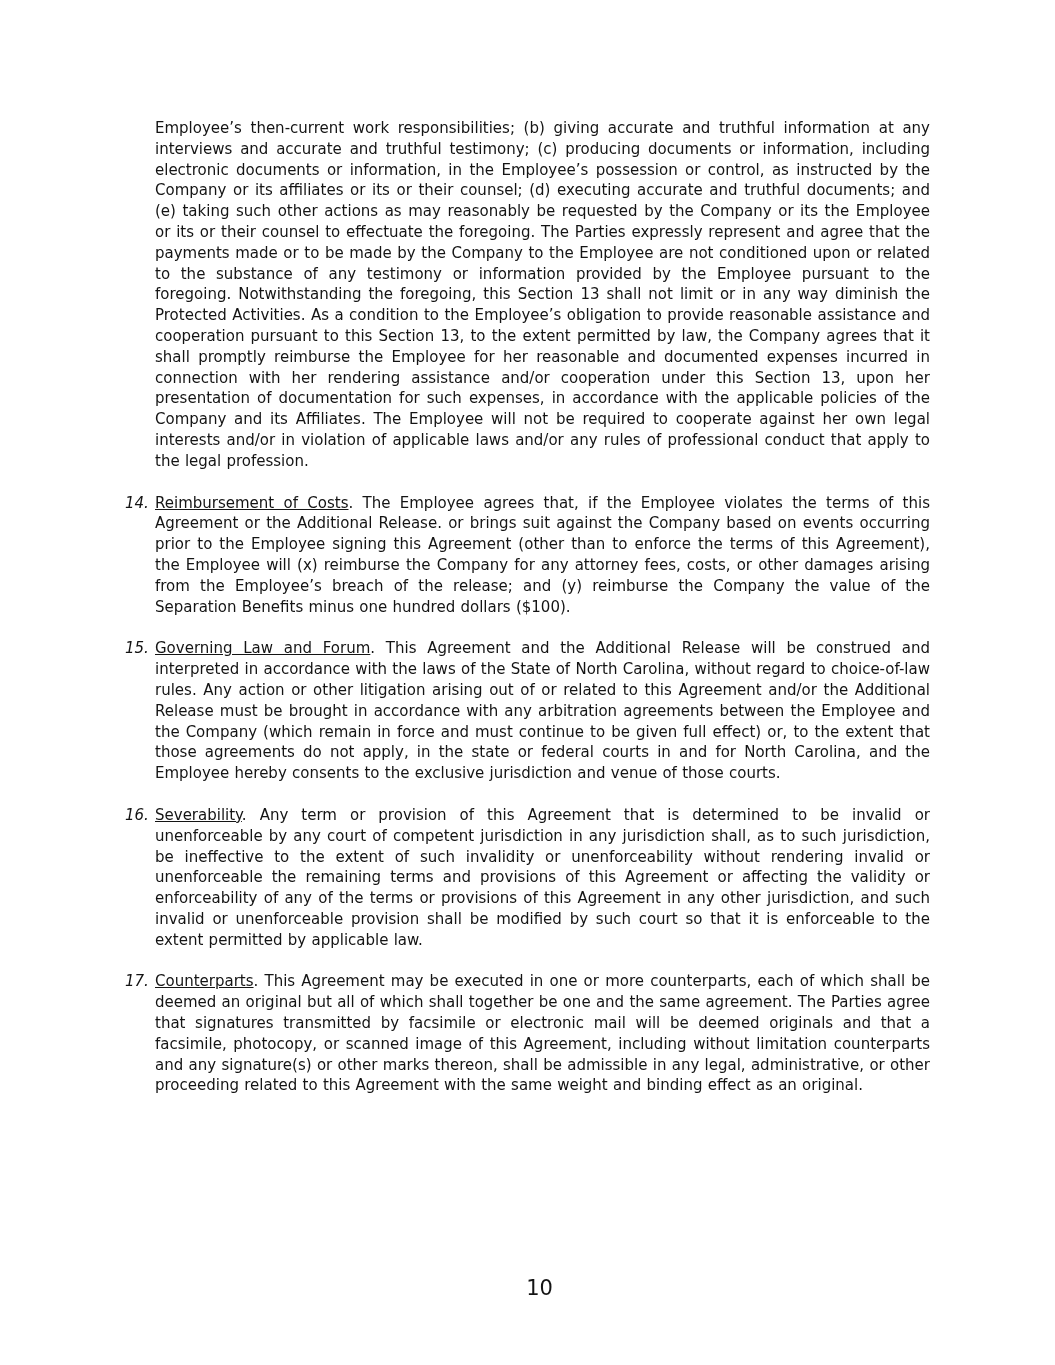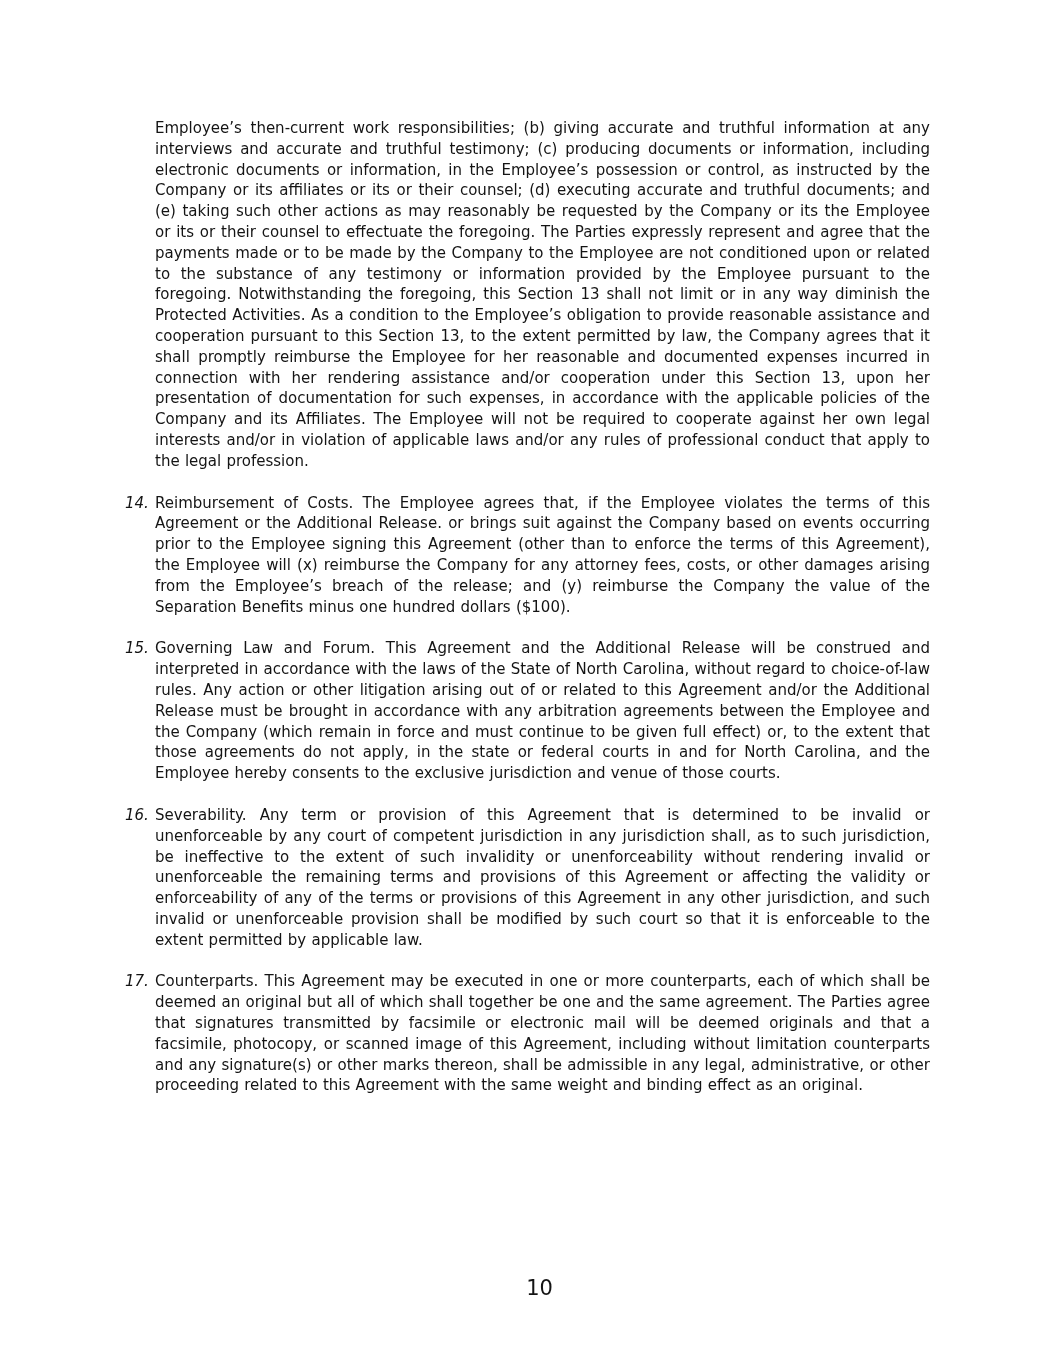--- a/index.html
+++ b/index.html
@@ -25,21 +25,21 @@
     line-height: 20.8px;
     word-spacing: 0.5px;
   }
   .num {
     display: inline-block;
     width: 30px;
     margin-left: -30px;
     vertical-align: baseline;
     font-style: italic;
   }
-  .heading { }
+  .heading { text-decoration: underline; }
   .footer {
     position: absolute;
     left: 12px;
     top: 1276px;
     width: 100%;
     text-align: center;
     font-size: 21px;
   }
 </style>
 </head>

